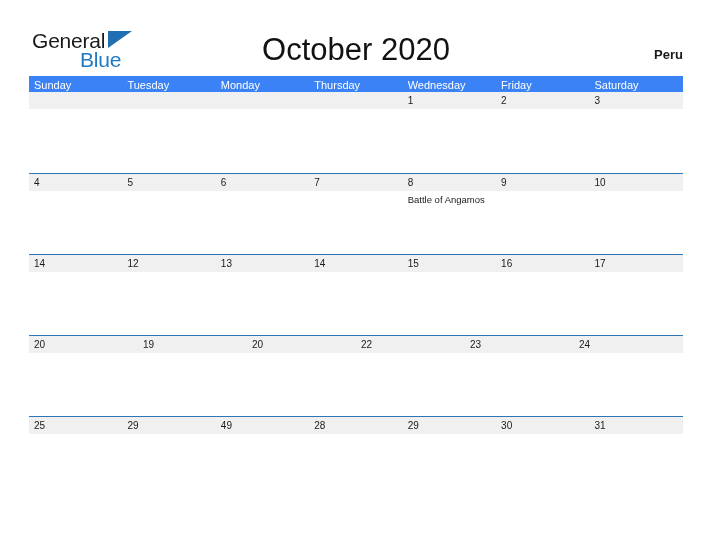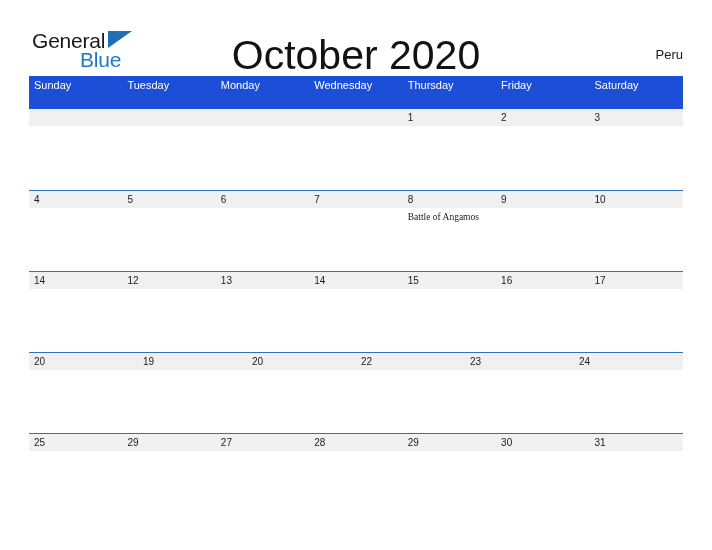--- a/index.html
+++ b/index.html
@@ -66,49 +66,50 @@
     letter-spacing: -0.2px;
     font-family: "Liberation Sans", sans-serif;
   }
 
   .title {
     position: absolute;
     left: 0;
     right: 0;
     top: 32px;
     text-align: center;
-    font-size: 41px;
+    font-size: 31px;
     color: #121212;
     font-family: "Liberation Sans", sans-serif;
     font-weight: normal;
     letter-spacing: 0px;
   }
 
   .country {
     position: absolute;
     right: 29px;
     top: 47px;
     font-size: 13px;
     color: #1a1a1a;
     font-family: "Liberation Sans", sans-serif;
+    font-weight: bold;
   }
 
   
   .calendar {
     position: absolute;
     left: 29px;
     top: 76px;
     width: 654px;
   }
 
   .weekday-row {
     display: flex;
     width: 100%;
-    background: #1d4ed8;
-    height: 33px;
+    background: #3b82f6;
+    height: 16px;
   }
   .weekday-cell {
     flex: 1 1 0;
     color: #ffffff;
     font-size: 11px;
     line-height: 19px;
     padding-left: 5px;
     box-sizing: border-box;
     font-family: "Liberation Sans", sans-serif;
     white-space: nowrap;
@@ -148,21 +149,21 @@
     color: transparent;
   }
 
   .events {
     padding: 3px 4px 0 5px;
   }
   .event {
     font-size: 9.5px;
     color: #1a1a1a;
     line-height: 12px;
-    font-family: Liberation Serif, serif;
+    font-family: Liberation Sans, sans-serif;
     white-space: nowrap;
   }
 </style>
 </head>
 <body>
 
 <div class="page">
 
   <div class="header">
 
@@ -177,22 +178,22 @@
     <div class="country">Peru</div>
 
   </div>
 
   <div class="calendar">
 
     <div class="weekday-row">
       <div class="weekday-cell">Sunday</div>
       <div class="weekday-cell">Tuesday</div>
       <div class="weekday-cell">Monday</div>
+      <div class="weekday-cell">Thursday</div>
       <div class="weekday-cell">Wednesday</div>
-      <div class="weekday-cell">Thursday</div>
       <div class="weekday-cell">Friday</div>
       <div class="weekday-cell">Saturday</div>
     </div>
 
     <div class="week-row first">
       <div class="day-cell empty">
         <div class="day-number-strip"></div>
         <div class="events"></div>
       </div>
       <div class="day-cell empty">
@@ -315,21 +316,21 @@
     <div class="week-row">
       <div class="day-cell">
         <div class="day-number-strip">25</div>
         <div class="events"></div>
       </div>
       <div class="day-cell">
         <div class="day-number-strip">29</div>
         <div class="events"></div>
       </div>
       <div class="day-cell">
-        <div class="day-number-strip">27</div>
+        <div class="day-number-strip">49</div>
         <div class="events"></div>
       </div>
       <div class="day-cell">
         <div class="day-number-strip">28</div>
         <div class="events"></div>
       </div>
       <div class="day-cell">
         <div class="day-number-strip">29</div>
         <div class="events"></div>
       </div>

